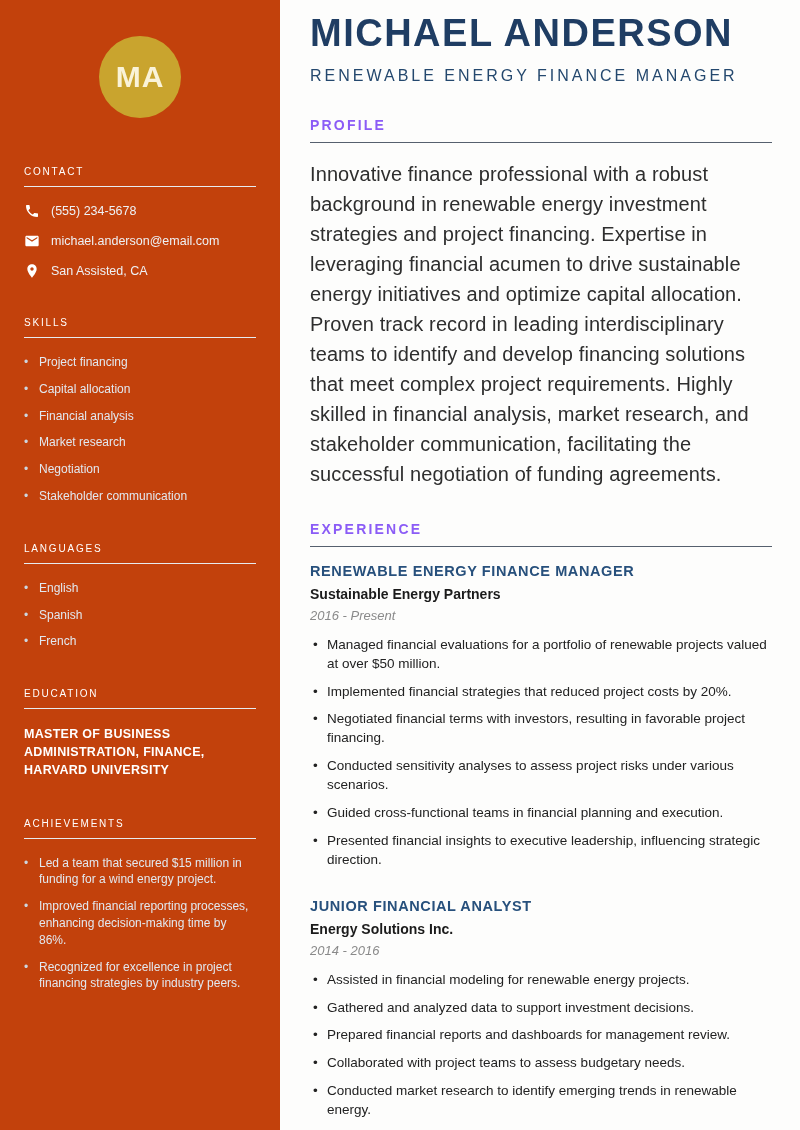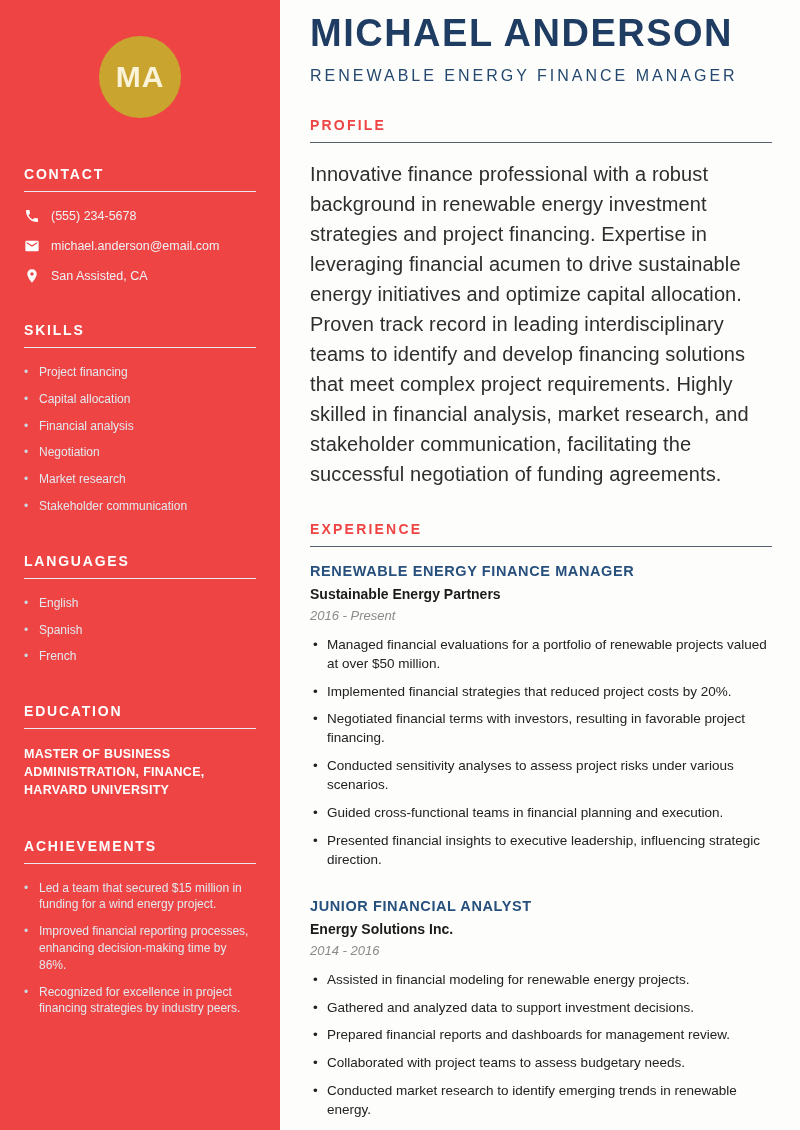--- a/index.html
+++ b/index.html
@@ -12,38 +12,38 @@
     margin: 0 auto;
     display: flex;
     background: #ffffff;
     overflow: hidden;
   }
 
   
   .sidebar {
     width: 280px;
     flex: 0 0 280px;
-    background: #ef4444;
+    background: #c2410c;
     color: #e9edf3;
     padding: 36px 24px 30px 24px;
   }
   .avatar-wrap { display: flex; justify-content: center; margin-bottom: 48px; }
   .avatar {
     width: 82px; height: 82px;
     border-radius: 50%;
     background: #c9a42e;
     display: flex; align-items: center; justify-content: center;
     font-size: 30px; font-weight: 700;
     color: #faf3d8; letter-spacing: 1px;
   }
   .side-section { margin-bottom: 38px; }
   .side-heading {
     color: #ffffff;
-    font-size: 14px;
-    font-weight: 700;
+    font-size: 10px;
+    font-weight: 400;
     letter-spacing: 1.8px;
     padding-bottom: 9px;
     border-bottom: 1px solid #e7ebf0;
     margin-bottom: 16px;
   }
   .contact-item {
     display: flex; align-items: center;
     margin-bottom: 14px;
     font-size: 12.5px;
     color: #eef1f5;
@@ -97,21 +97,21 @@
     margin-top: 12px;
     font-size: 16px;
     font-weight: 500;
     color: #24486e;
     letter-spacing: 3px;
   }
   .main-section { margin-top: 32px; }
   .main-heading {
     font-size: 14px;
     font-weight: 700;
-    color: #ef4444;
+    color: #8b5cf6;
     letter-spacing: 2.2px;
     padding-bottom: 9px;
     border-bottom: 1px solid #56606e;
     margin-bottom: 16px;
   }
   .profile-text {
     font-size: 20px;
     color: #2e2e2e;
     line-height: 1.5;
     letter-spacing: 0.1px;
@@ -196,22 +196,22 @@
         <span>San Assisted, CA</span>
       </div>
     </section>
 
     <section class="side-section">
       <div class="side-heading">SKILLS</div>
       <ul class="side-list">
         <li>Project financing</li>
         <li>Capital allocation</li>
         <li>Financial analysis</li>
+        <li>Market research</li>
         <li>Negotiation</li>
-        <li>Market research</li>
         <li>Stakeholder communication</li>
       </ul>
     </section>
 
     <section class="side-section">
       <div class="side-heading">LANGUAGES</div>
       <ul class="side-list">
         <li>English</li>
         <li>Spanish</li>
         <li>French</li>

